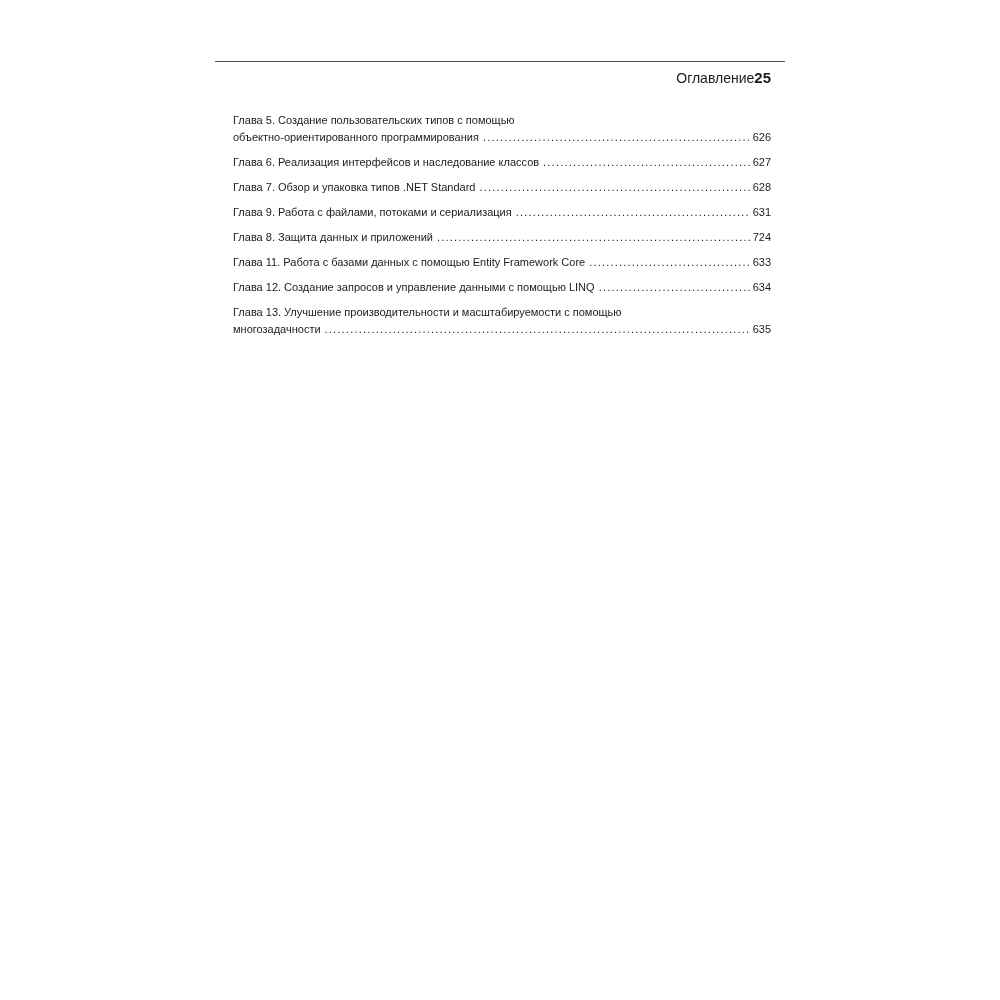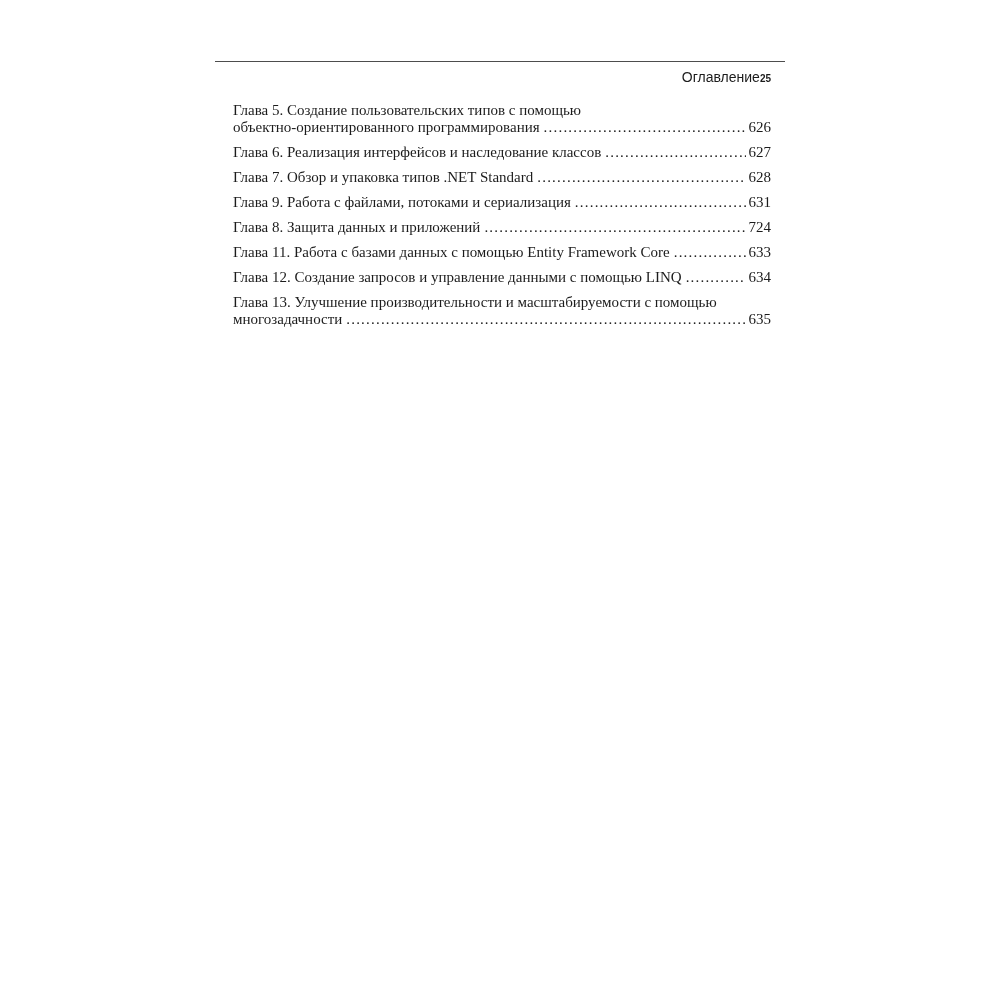--- a/index.html
+++ b/index.html
@@ -24,29 +24,28 @@
   }
   .running-header {
     display: flex;
     justify-content: flex-end;
     align-items: baseline;
     padding: 7px 14px 0 0;
     font-size: 14px;
   }
   .running-header .pagenum {
     font-weight: bold;
-    font-size: 10px;
+    font-size: 15px;
   }
   .toc-list {
-    margin-top: 17px;
+    margin-top: 26px;
     padding-left: 18px;
     padding-right: 14px;
-    font-size: 15px;
+    font-size: 11px;
     line-height: 17px;
-    font-family: Liberation Serif, serif;
   }
   .toc-entry { margin-bottom: 8px; }
   .toc-line { white-space: nowrap; }
   .toc-lastline {
     display: flex;
     align-items: baseline;
   }
   .toc-lastline .text { white-space: nowrap; }
   .leader {
     flex: 1;

